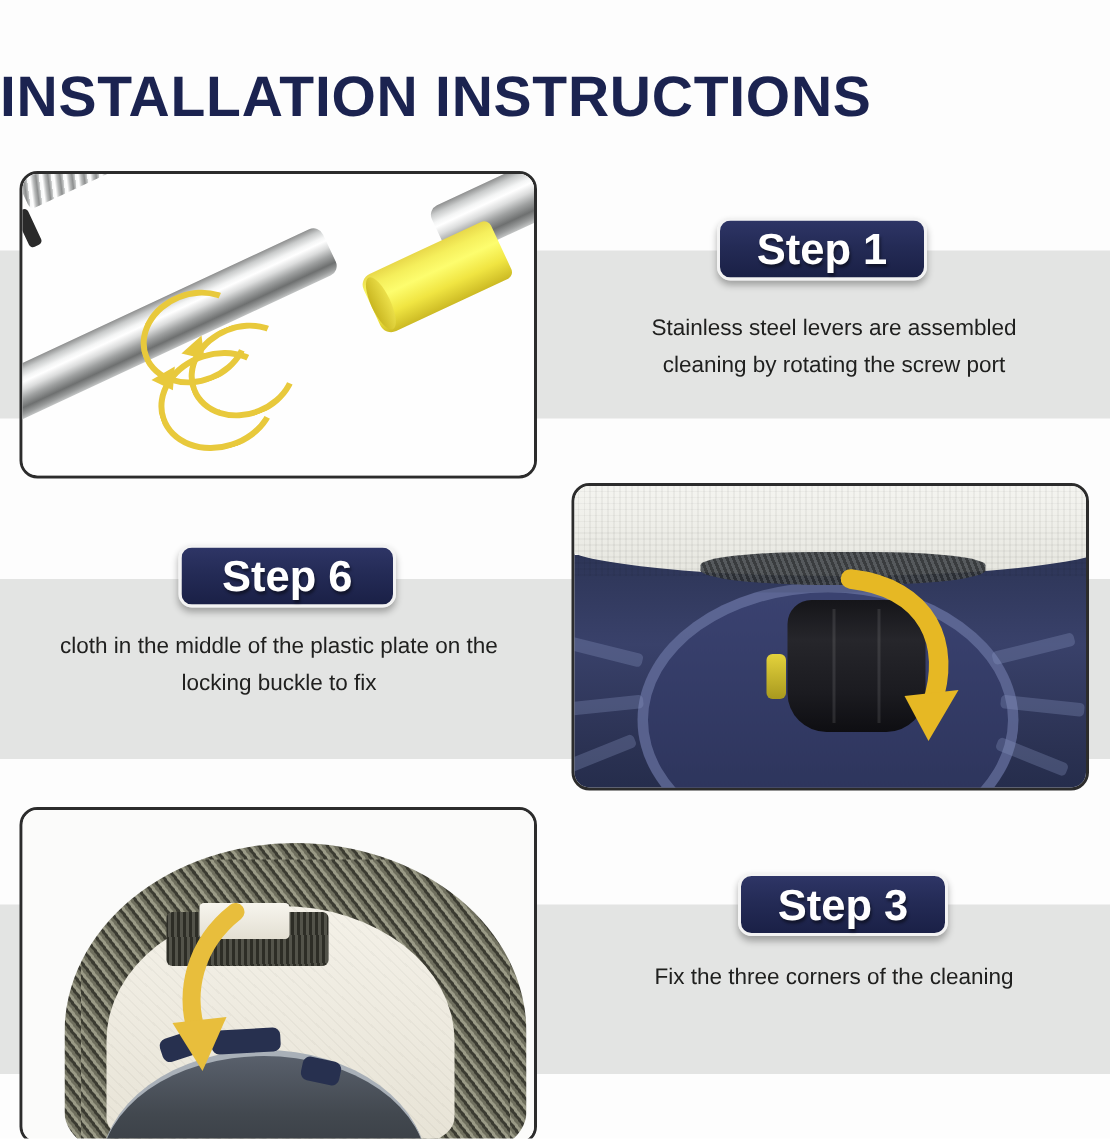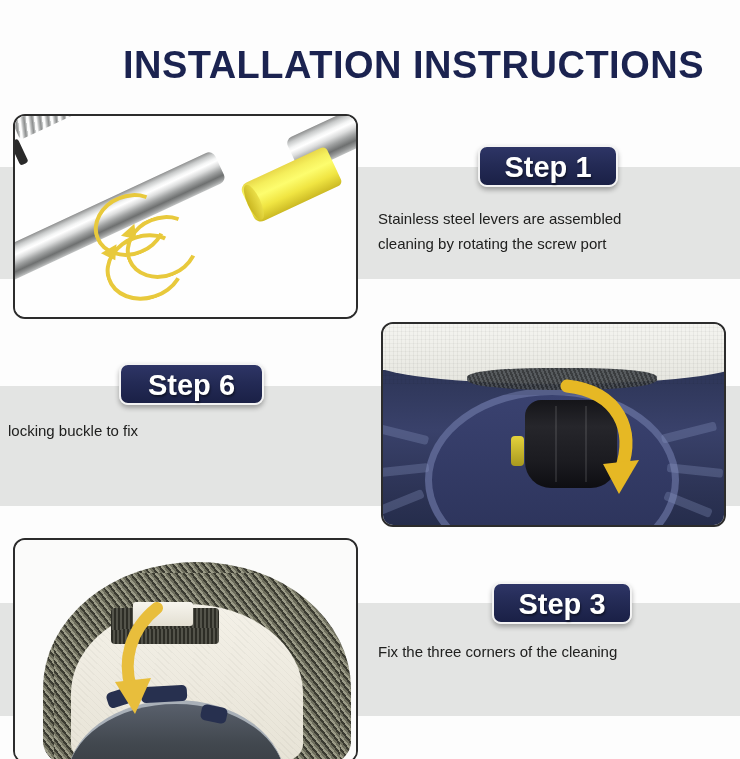--- a/index.html
+++ b/index.html
@@ -15,21 +15,21 @@
     font-family: "Liberation Sans", sans-serif;
     background: #fdfdfd;
   }
 
   
   .page-title {
     position: absolute;
     top: 44px;
     left: 0;
     width: 704px;
-    text-align: right;
+    text-align: left;
     font-size: 38px;
     font-weight: bold;
     letter-spacing: 0.5px;
     color: #1b2350;
     font-family: "Liberation Sans", sans-serif;
     white-space: nowrap;
   }
 
   
   .band {
@@ -228,21 +228,21 @@
     text-shadow: 1px 2px 2px rgba(0,0,0,.45);
     box-sizing: border-box;
   }
   .badge-1 { left: 478px; top: 145px; width: 140px; }
   .badge-2 { left: 119px; top: 363px; width: 145px; }
   .badge-3 { left: 492px; top: 582px; width: 140px; }
 
   
   .caption {
     position: absolute;
-    text-align: left;
+    text-align: center;
     font-size: 15px;
     line-height: 25px;
     color: #20201f;
     font-family: "Liberation Sans", sans-serif;
   }
   .caption-1 { left: 378px; top: 206px; width: 356px; }
   .caption-2 { left: 8px;   top: 418px; width: 356px; }
   .caption-3 { left: 378px; top: 639px; width: 356px; }
 </style>
 </head>
@@ -297,20 +297,21 @@
     </div>
     <svg class="p2-arrow-svg" width="90" height="120" viewBox="0 0 90 120">
       <path d="M8 8 C 60 14, 76 52, 62 92" stroke="#e6b824" stroke-width="13" fill="none" stroke-linecap="round"></path>
       <polygon points="44,86 80,82 60,116" fill="#e6b824"></polygon>
     </svg>
   </div>
 </div>
 
 <div class="step-badge badge-2">Step 6</div>
 <div class="caption caption-2">
+  <div>cloth in the middle of the plastic plate on the</div>
   <div>locking buckle to fix</div>
 </div>
 
 <div class="photo photo-3">
   <div class="photo-inner">
     <div class="p3-bg"></div>
     <div class="p3-fringe"></div>
     <div class="p3-white"></div>
     <div class="p3-darkband"></div>
     <div class="p3-strap"></div>

